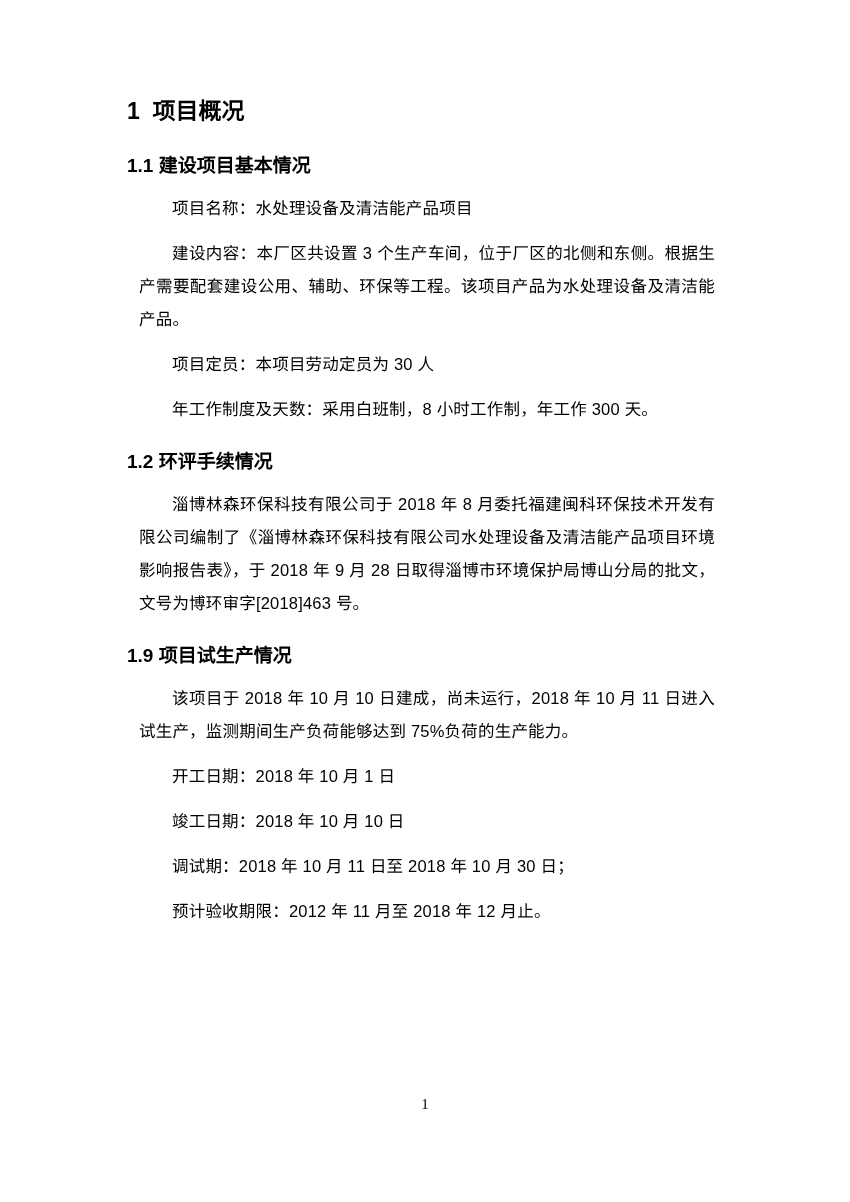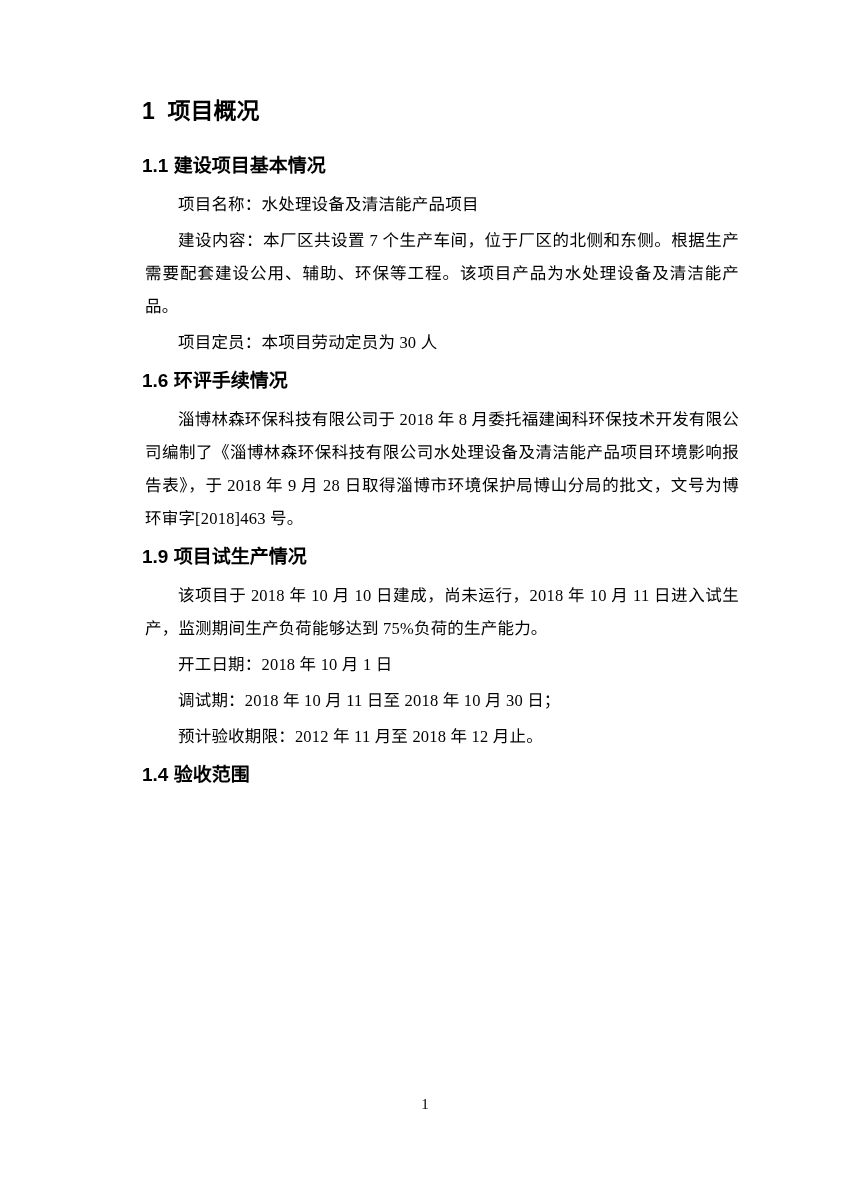--- a/index.html
+++ b/index.html
@@ -12,45 +12,45 @@
     position: relative;
     width: 850px;
     height: 1202px;
     background: #ffffff;
     color: #000000;
     overflow: hidden;
     font-family: "Liberation Serif", "DejaVu Serif", serif;
   }
   .content {
     position: absolute;
-    left: 142px;
+    left: 127px;
     top: 96px;
     width: 600px;
   }
   h1.chapter {
     font-family: "Liberation Sans", "DejaVu Sans", sans-serif;
     font-size: 23px;
     line-height: 30px;
     font-weight: bold;
     margin: 0 0 26px 0;
     white-space: pre-wrap;
   }
   h2.section {
     font-family: "Liberation Sans", "DejaVu Sans", sans-serif;
     font-size: 19px;
     line-height: 28px;
     font-weight: bold;
-    margin: 8px 0 8px 0;
+    margin: 22px 0 8px 0;
     white-space: pre-wrap;
   }
   p.para {
-    font-family: Liberation Serif, serif;
+    font-family: Liberation Sans, sans-serif;
     font-size: 16.5px;
     line-height: 33px;
-    margin: 3px;
+    margin: 12px;
     text-indent: 33px;
     text-align: justify;
     letter-spacing: 0.2px;
   }
   .page-number {
     position: absolute;
     left: 0;
     right: 0;
     top: 1094px;
     text-align: center;
@@ -62,30 +62,31 @@
 </head>
 <body>
 
 <div class="page">
   <div class="content">
 
     <h1 class="chapter">1  项目概况</h1>
 
     <h2 class="section">1.1 建设项目基本情况</h2>
     <p class="para">项目名称：水处理设备及清洁能产品项目</p>
-    <p class="para">建设内容：本厂区共设置 7 个生产车间，位于厂区的北侧和东侧。根据生产需要配套建设公用、辅助、环保等工程。该项目产品为水处理设备及清洁能产品。</p>
+    <p class="para">建设内容：本厂区共设置 3 个生产车间，位于厂区的北侧和东侧。根据生产需要配套建设公用、辅助、环保等工程。该项目产品为水处理设备及清洁能产品。</p>
     <p class="para">项目定员：本项目劳动定员为 30 人</p>
+    <p class="para">年工作制度及天数：采用白班制，8 小时工作制，年工作 300 天。</p>
 
-    <h2 class="section">1.6 环评手续情况</h2>
+    <h2 class="section">1.2 环评手续情况</h2>
     <p class="para">淄博林森环保科技有限公司于 2018 年 8 月委托福建闽科环保技术开发有限公司编制了《淄博林森环保科技有限公司水处理设备及清洁能产品项目环境影响报告表》，于 2018 年 9 月 28 日取得淄博市环境保护局博山分局的批文，文号为博环审字[2018]463 号。</p>
 
     <h2 class="section">1.9 项目试生产情况</h2>
     <p class="para">该项目于 2018 年 10 月 10 日建成，尚未运行，2018 年 10 月 11 日进入试生产，监测期间生产负荷能够达到 75%负荷的生产能力。</p>
     <p class="para">开工日期：2018 年 10 月 1 日</p>
+    <p class="para">竣工日期：2018 年 10 月 10 日</p>
     <p class="para">调试期：2018 年 10 月 11 日至 2018 年 10 月 30 日；</p>
     <p class="para">预计验收期限：2012 年 11 月至 2018 年 12 月止。</p>
 
-    <h2 class="section">1.4 验收范围</h2>
 
   </div>
 
   <div class="page-number">1</div>
 </div>
 
 </body></html>

